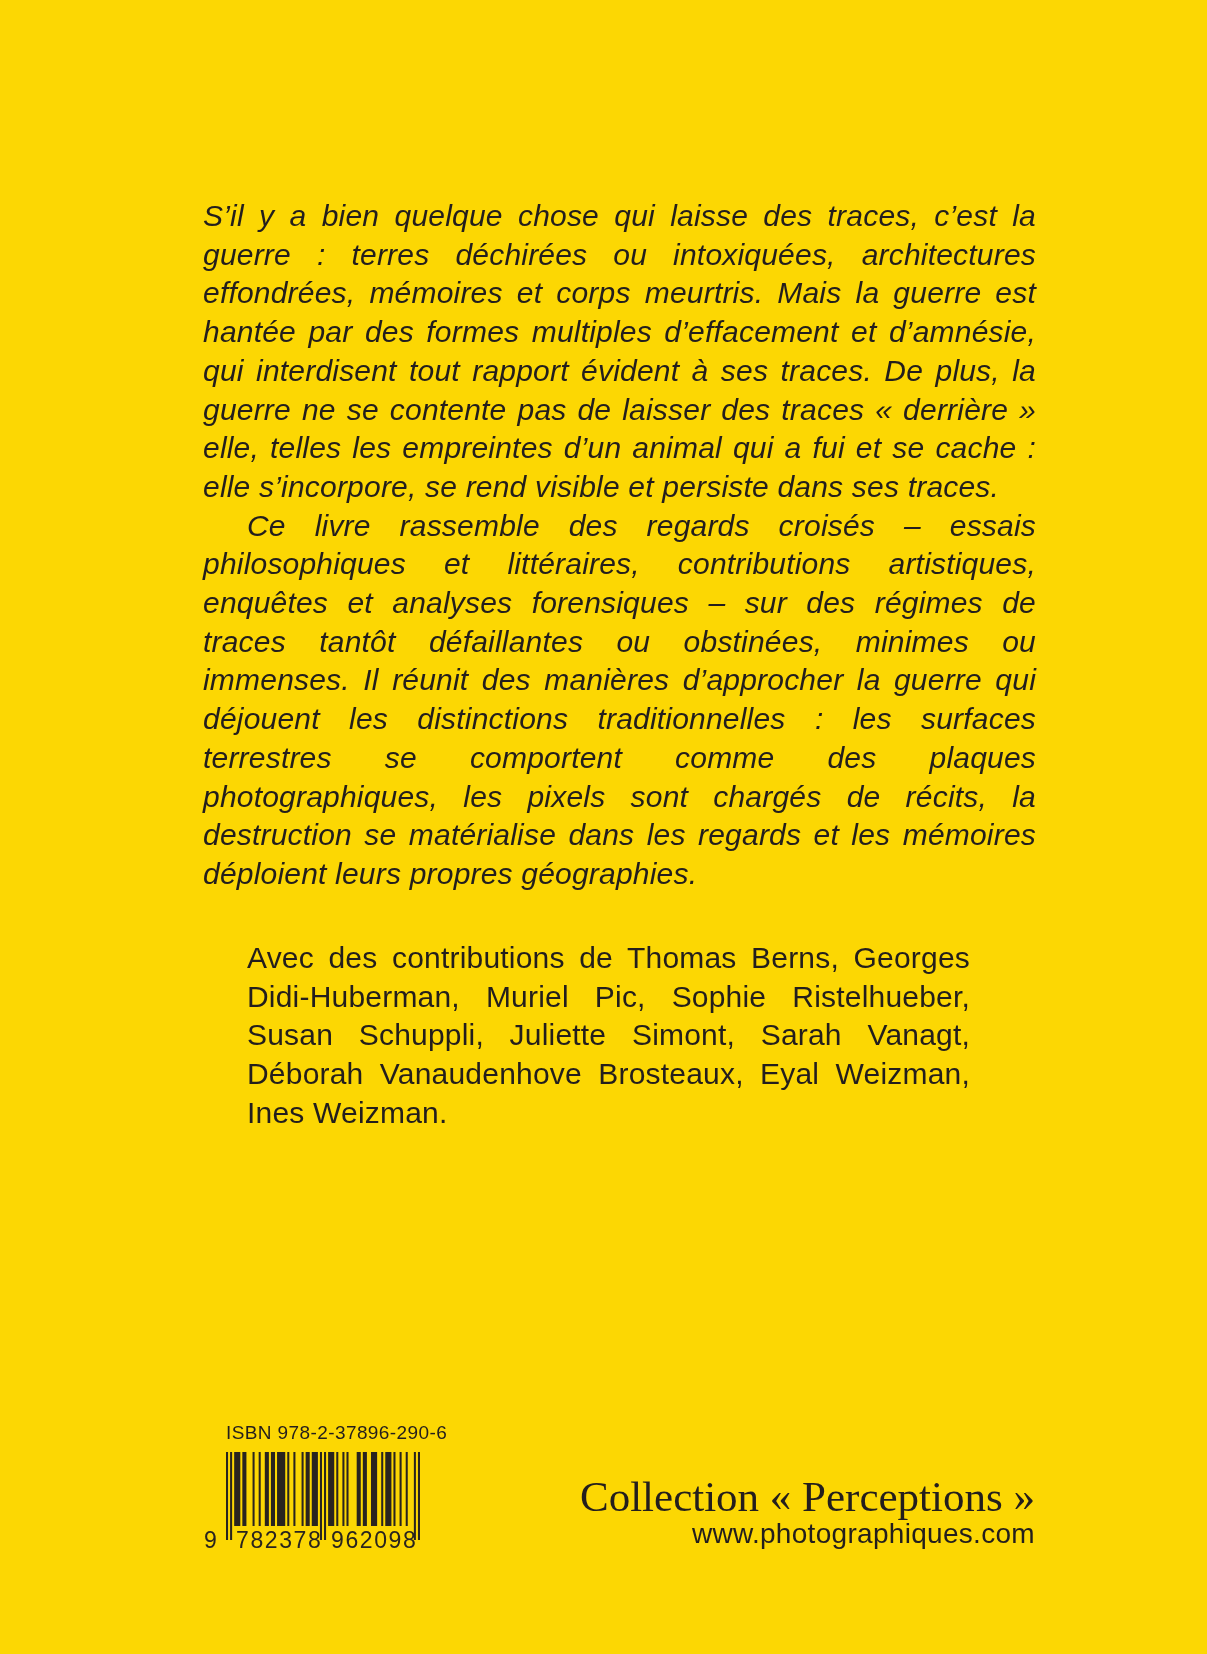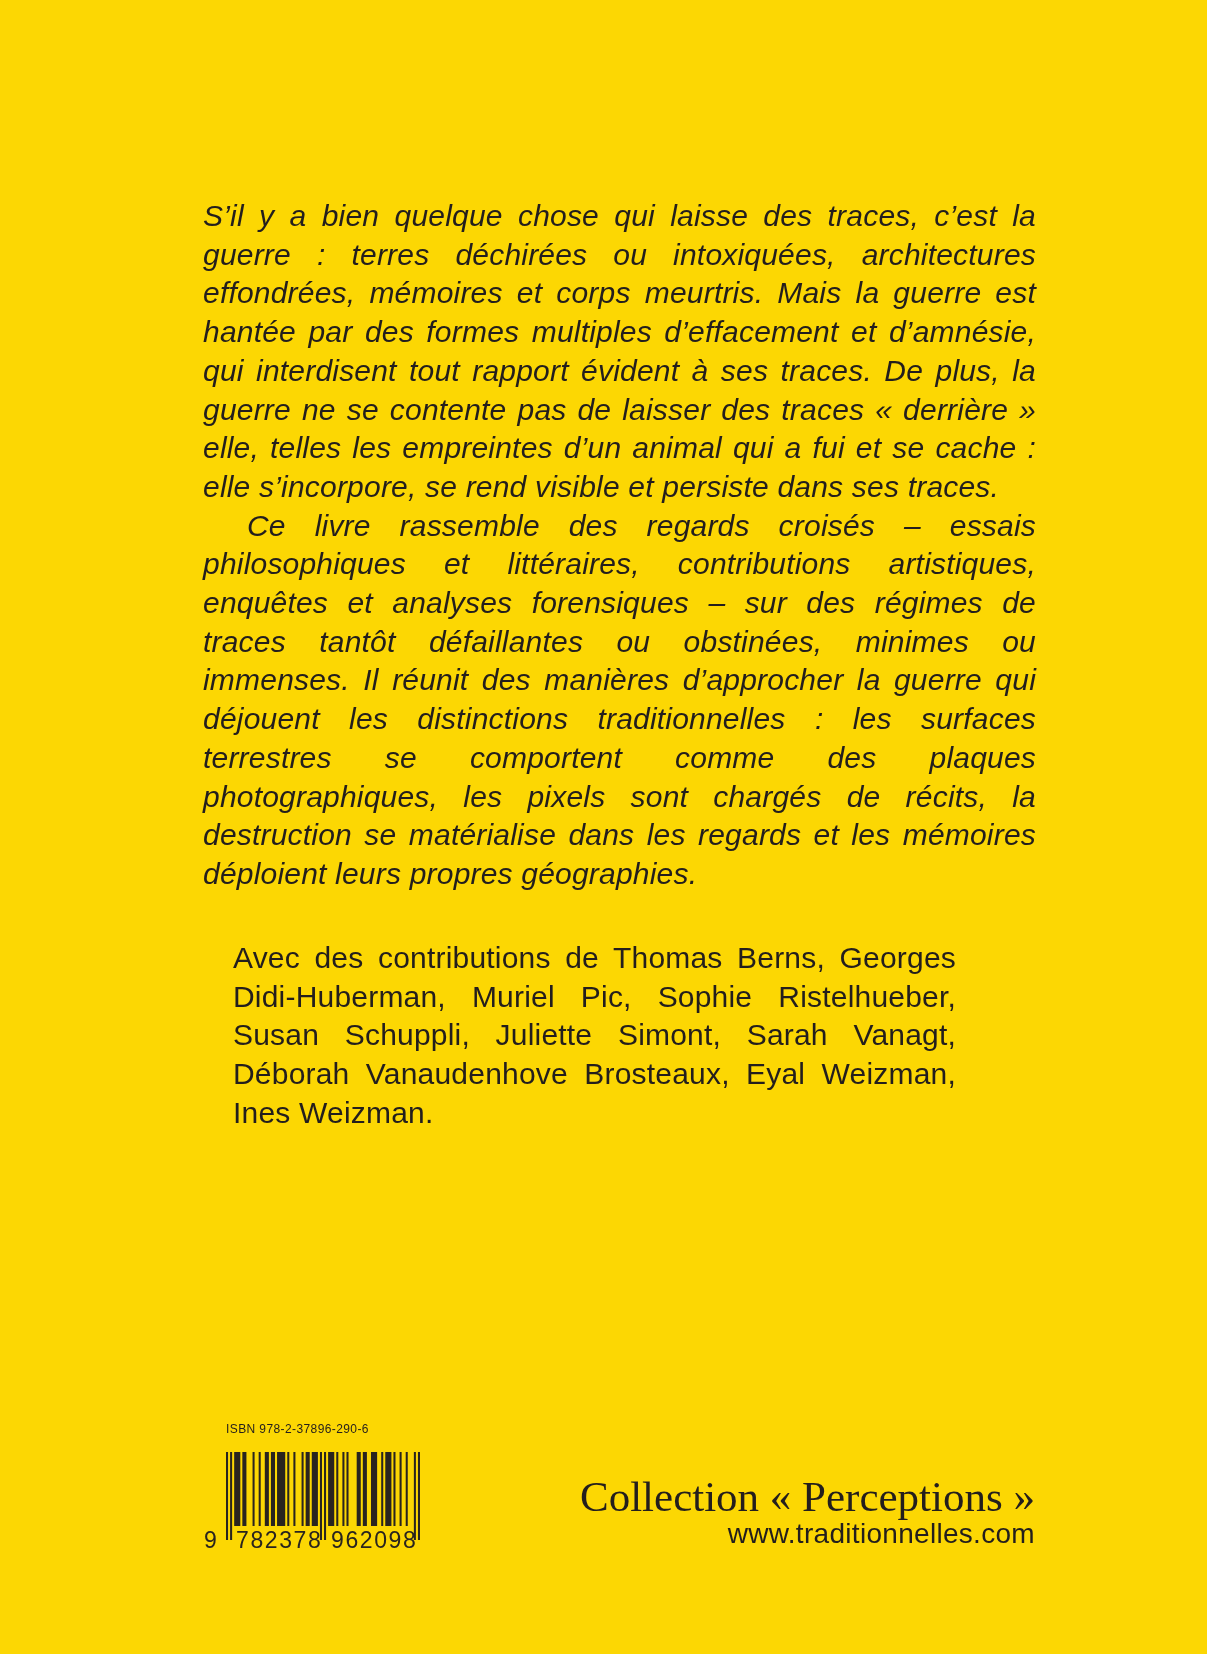--- a/index.html
+++ b/index.html
@@ -26,36 +26,36 @@
     line-height: 38.7px;
     text-align: justify;
     letter-spacing: 0.2px;
   }
   .blurb p { margin: 0; font-style: italic; }
   .blurb p.indented { text-indent: 44px; }
 
   
   .contributors {
     position: absolute;
-    left: 233px;
+    left: 247px;
     top: 939px;
     width: 723px;
     font-size: 30px;
     line-height: 38.7px;
     text-align: justify;
     letter-spacing: 0.2px;
   }
   .contributors p { margin: 0; }
 
   
   .isbn-label {
     position: absolute;
     left: 226px;
     top: 1422px;
-    font-size: 12px;
+    font-size: 19px;
     letter-spacing: 0.4px;
     white-space: nowrap;
   }
   #barcode {
     position: absolute;
     left: 226px;
     top: 1452px;
   }
   #barcode rect { fill: #29241F; }
   .bc-digit {
@@ -135,15 +135,15 @@
       <rect x="187.87" y="0" width="2.04" height="88" fill="#29241F"></rect>
       <rect x="191.96" y="0" width="2.04" height="88" fill="#29241F"></rect>
     </svg>
 
   <span class="bc-digit bc-first">9</span>
   <span class="bc-digit bc-g1">782378</span>
   <span class="bc-digit bc-g2">962098</span>
 
   <div class="collection-name">Collection «&nbsp;Perceptions&nbsp;»</div>
 
-  <div class="website-url">www.traditionnelles.com</div>
+  <div class="website-url">www.photographiques.com</div>
 
 </div>
 
 </body></html>

